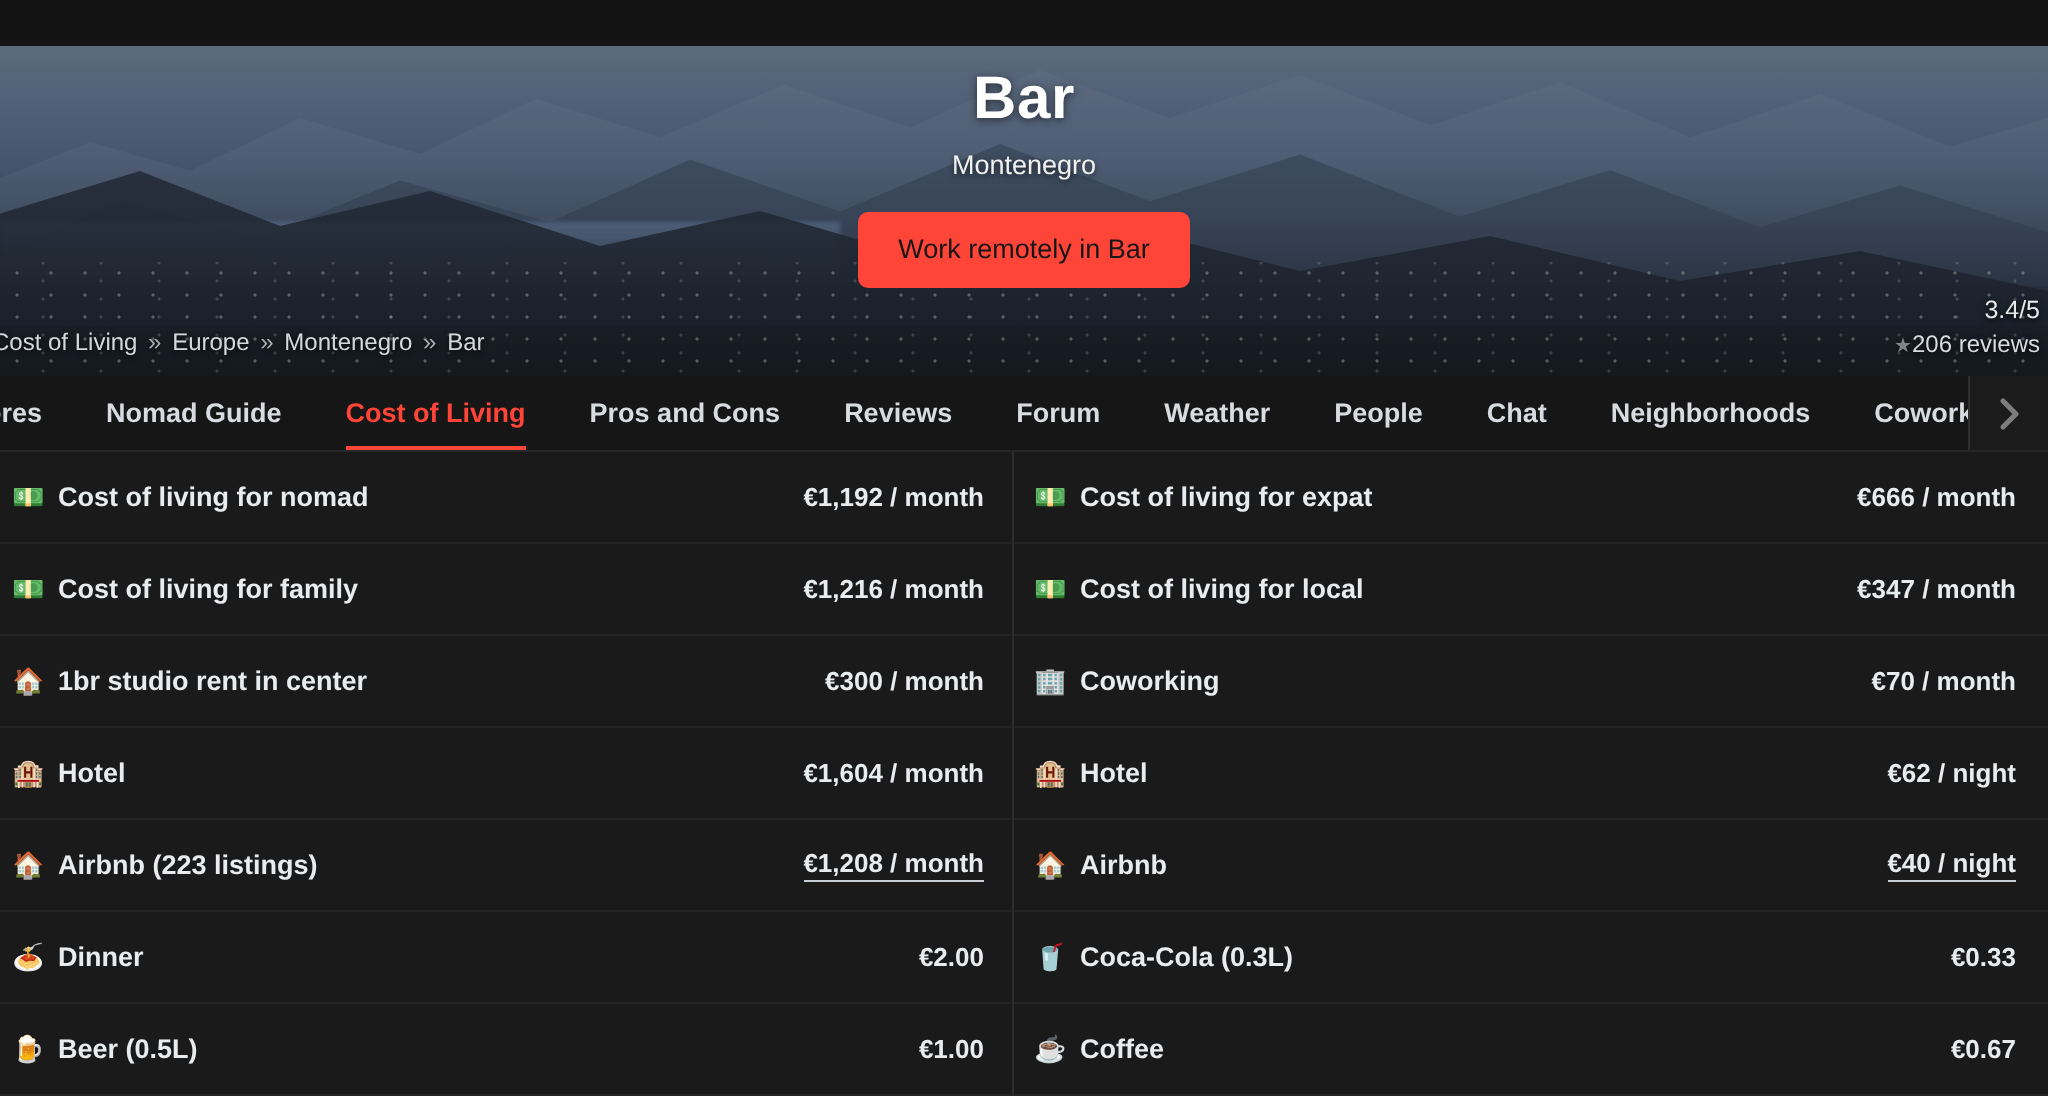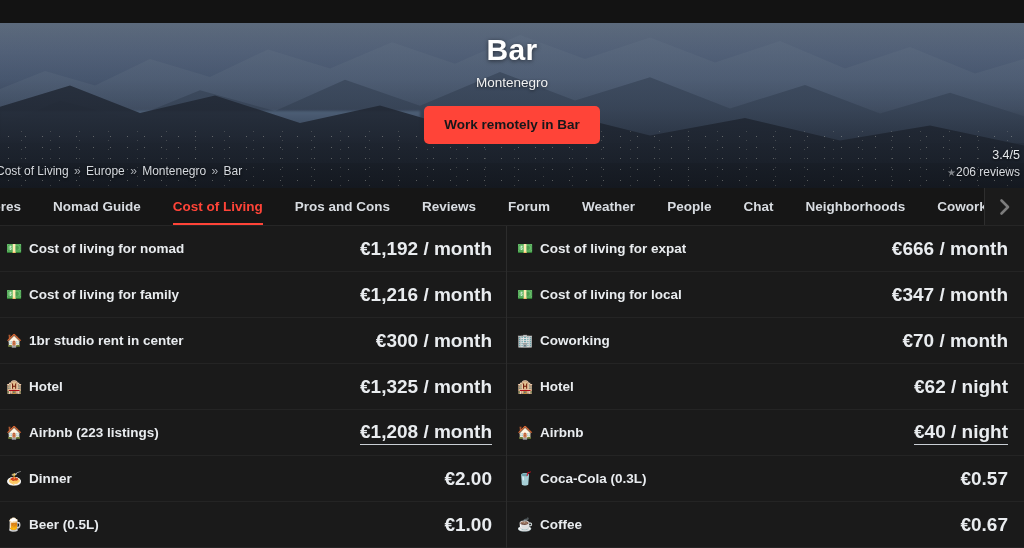--- a/index.html
+++ b/index.html
@@ -91,21 +91,21 @@
     font-size: 13.5px;
     color: #f1f1f1;
     text-shadow: 0 1px 3px rgba(0,0,0,0.6);
   }
   .cta-wrap { margin-top: 16px; }
   .cta-button {
     display: inline-block;
     background: #ff4438;
     color: #17171a;
     font-size: 13.5px;
-    font-weight: bold;
+    font-weight: normal;
     padding: 11px 20px 12px;
     border: none;
     border-radius: 5px;
     cursor: pointer;
     font-family: "Liberation Sans", sans-serif;
   }
 
   .breadcrumb {
     position: absolute;
     left: -4px; bottom: 10px;
@@ -209,21 +209,21 @@
     overflow: hidden;
   }
   .row-emoji {
     font-size: 13px;
     line-height: 1;
     width: 15px;
     text-align: center;
     flex: 0 0 15px;
   }
   .row-value {
-    font-size: 19px;
+    font-size: 13px;
     font-weight: bold;
     color: #e9ecef;
     white-space: nowrap;
   }
   .row-value.link {
     border-bottom: 1px solid #c9ced4;
     padding-bottom: 1px;
     cursor: pointer;
   }
   .table-filler { height: 40px; background: #161616; }
@@ -309,21 +309,21 @@
           <span class="row-emoji">🏠</span>
           <span>1br studio rent in center</span>
         </div>
         <div class="row-value">€300 / month</div>
       </div>
       <div class="cost-row">
         <div class="row-label">
           <span class="row-emoji">🏨</span>
           <span>Hotel</span>
         </div>
-        <div class="row-value">€1,325 / month</div>
+        <div class="row-value">€1,604 / month</div>
       </div>
       <div class="cost-row">
         <div class="row-label">
           <span class="row-emoji">🏠</span>
           <span>Airbnb (223 listings)</span>
         </div>
         <div class="row-value link">€1,208 / month</div>
       </div>
       <div class="cost-row">
         <div class="row-label">
@@ -374,21 +374,21 @@
           <span class="row-emoji">🏠</span>
           <span>Airbnb</span>
         </div>
         <div class="row-value link">€40 / night</div>
       </div>
       <div class="cost-row">
         <div class="row-label">
           <span class="row-emoji">🥤</span>
           <span>Coca-Cola (0.3L)</span>
         </div>
-        <div class="row-value">€0.57</div>
+        <div class="row-value">€0.33</div>
       </div>
       <div class="cost-row">
         <div class="row-label">
           <span class="row-emoji">☕</span>
           <span>Coffee</span>
         </div>
         <div class="row-value">€0.67</div>
       </div>
     </div>
 </div>

